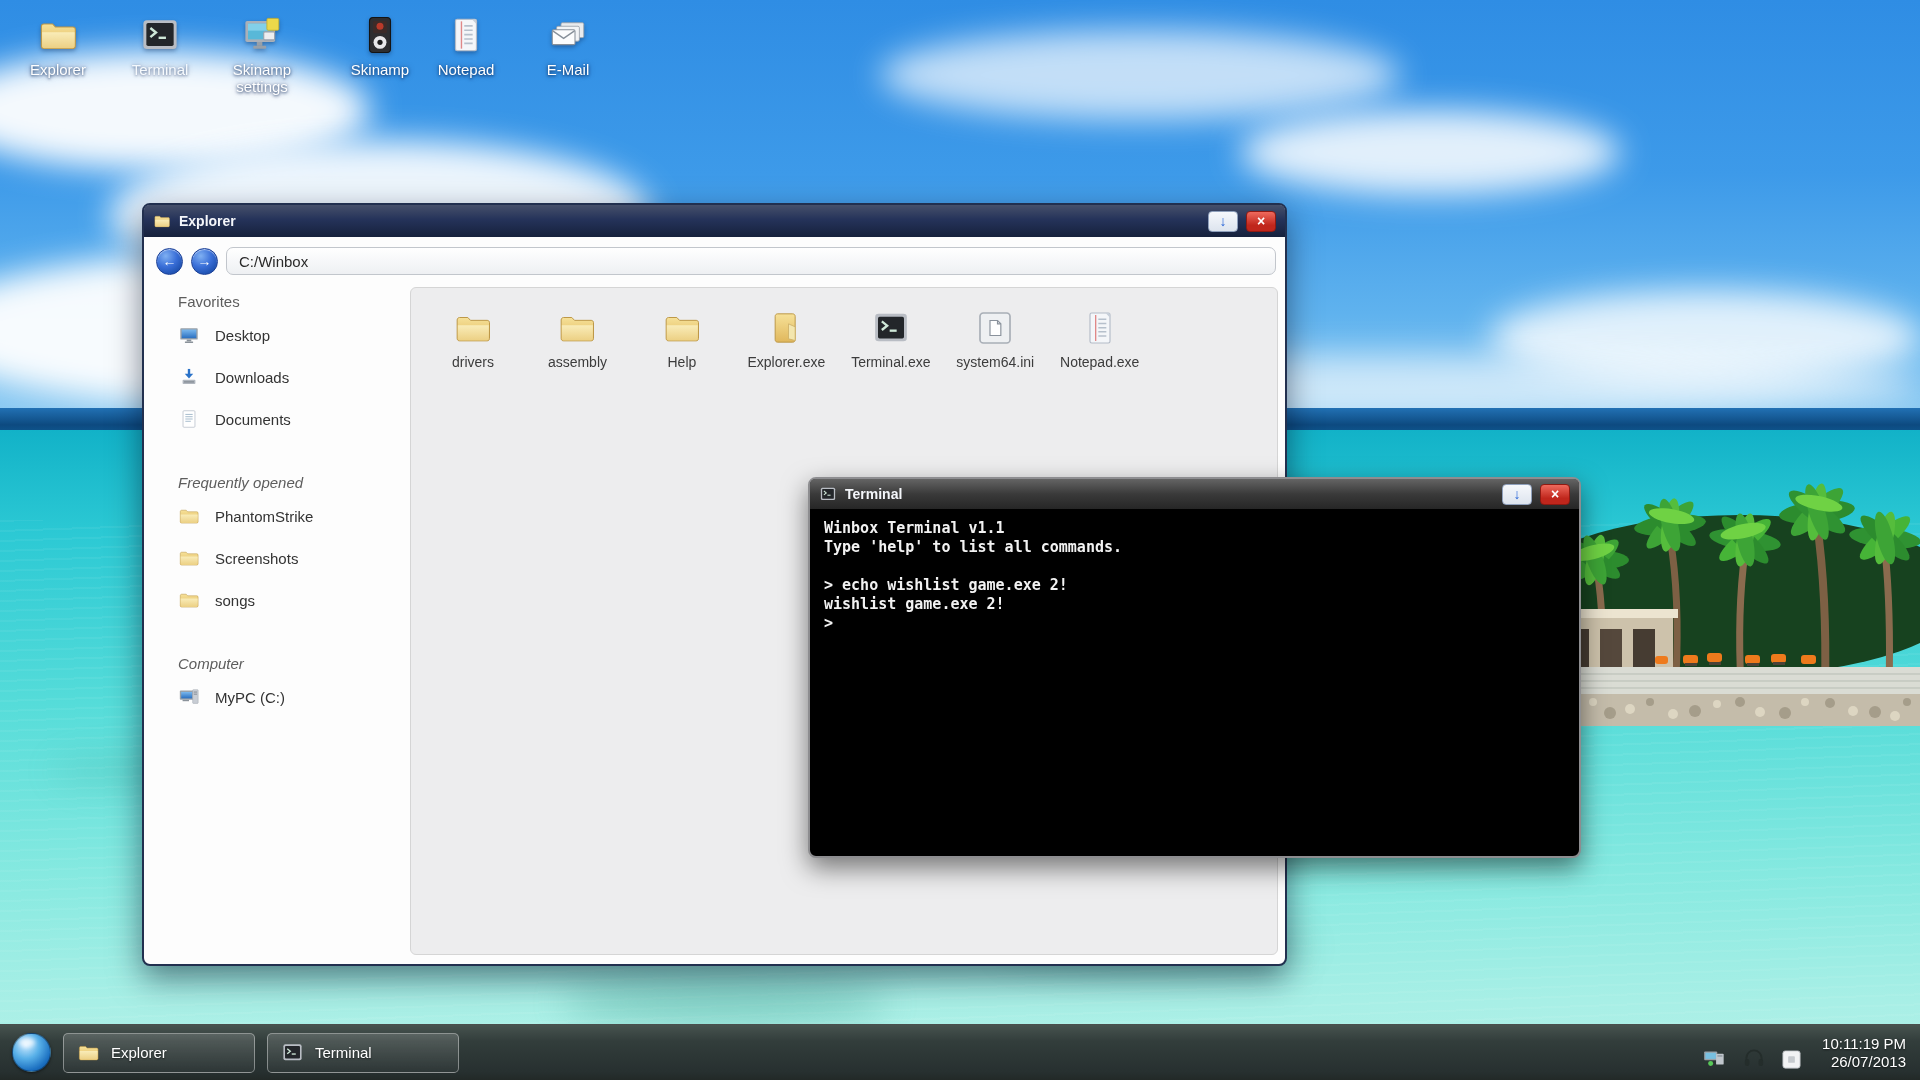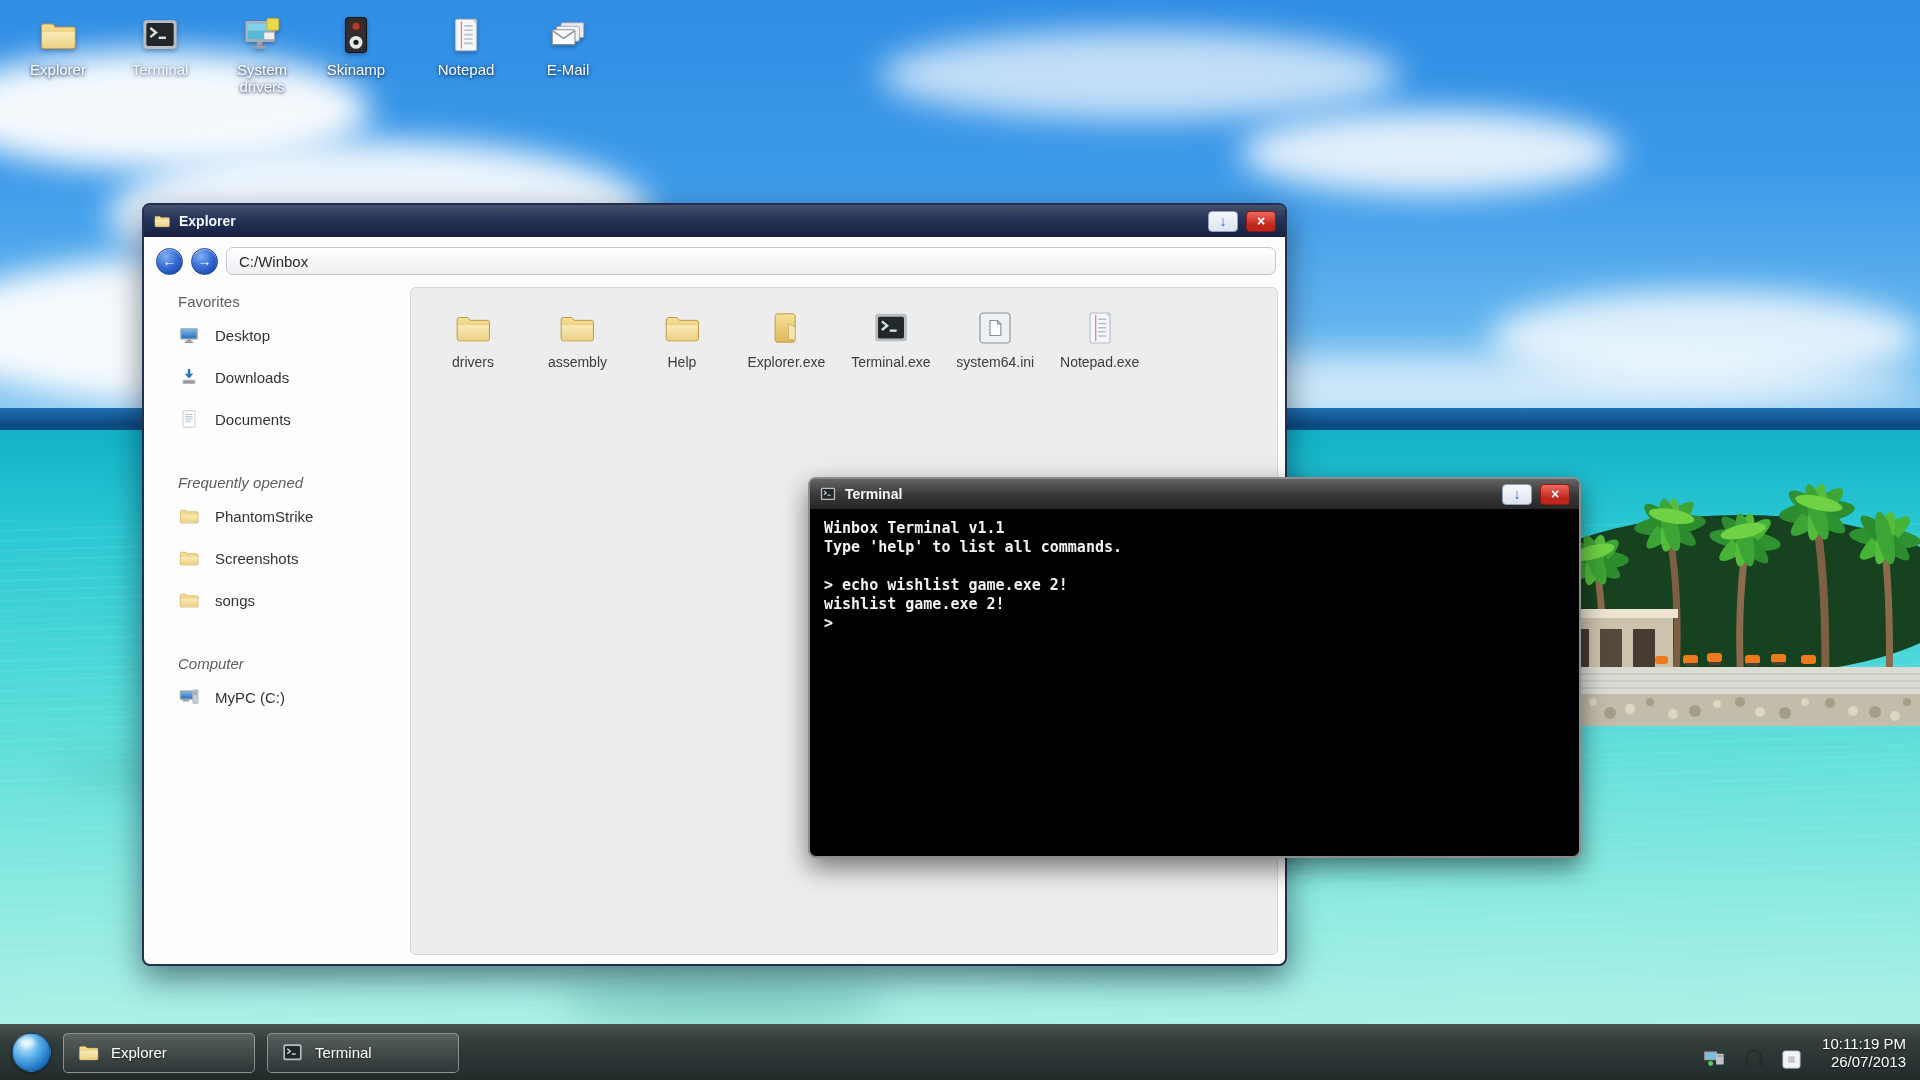--- a/index.html
+++ b/index.html
@@ -327,23 +327,23 @@
   <div class="dicon" style="left:112px">
     <svg>
         <use href="#sym-terminal"></use>
       </svg>
     <div class="dlabel dim">Terminal</div>
   </div>
   <div class="dicon" style="left:214px">
     <svg>
         <use href="#sym-system-settings"></use>
       </svg>
-    <div class="dlabel">System drivers</div>
-  </div>
-  <div class="dicon" style="left:308px">
+    <div class="dlabel">Skinamp settings</div>
+  </div>
+  <div class="dicon" style="left:332px">
     <svg>
         <use href="#sym-media-player"></use>
       </svg>
     <div class="dlabel">Skinamp</div>
   </div>
   <div class="dicon" style="left:418px">
     <svg>
         <use href="#sym-notepad"></use>
       </svg>
     <div class="dlabel">Notepad</div>

